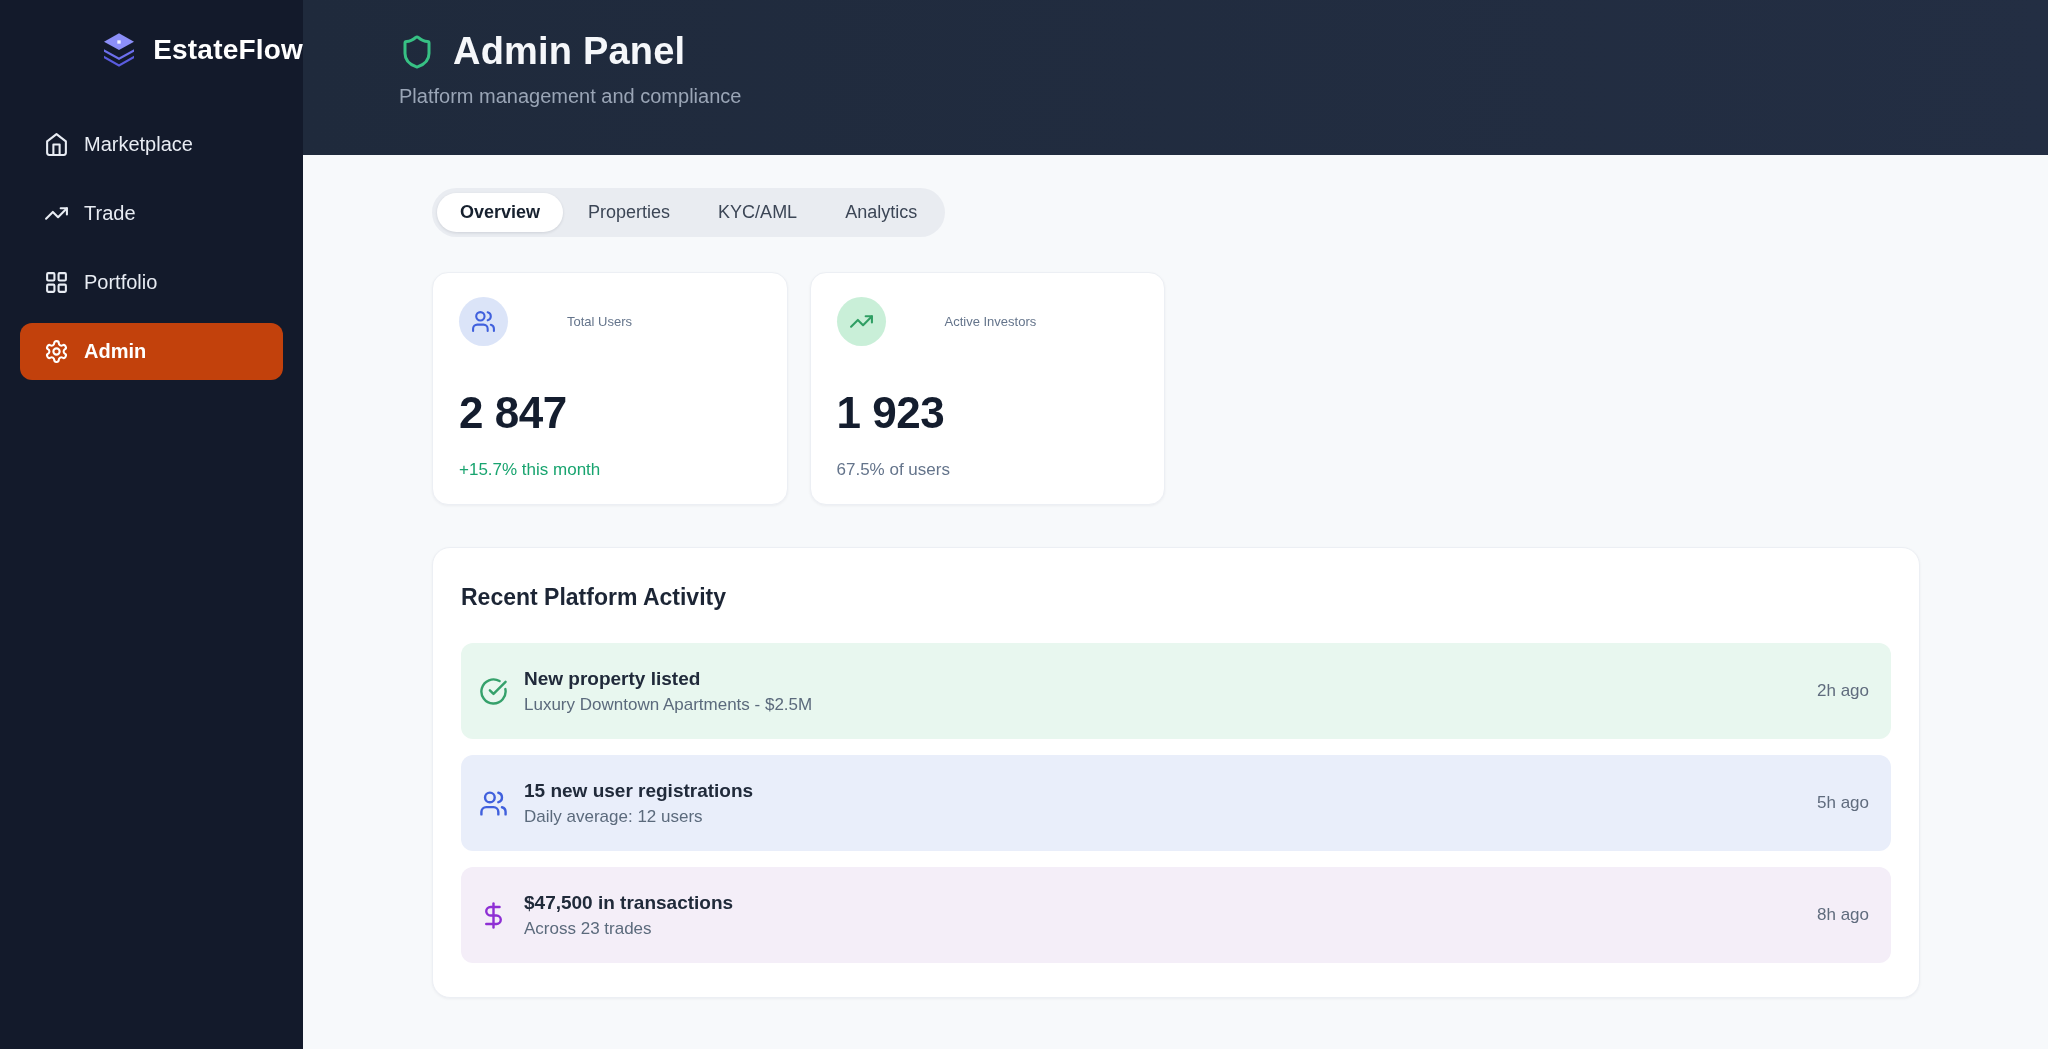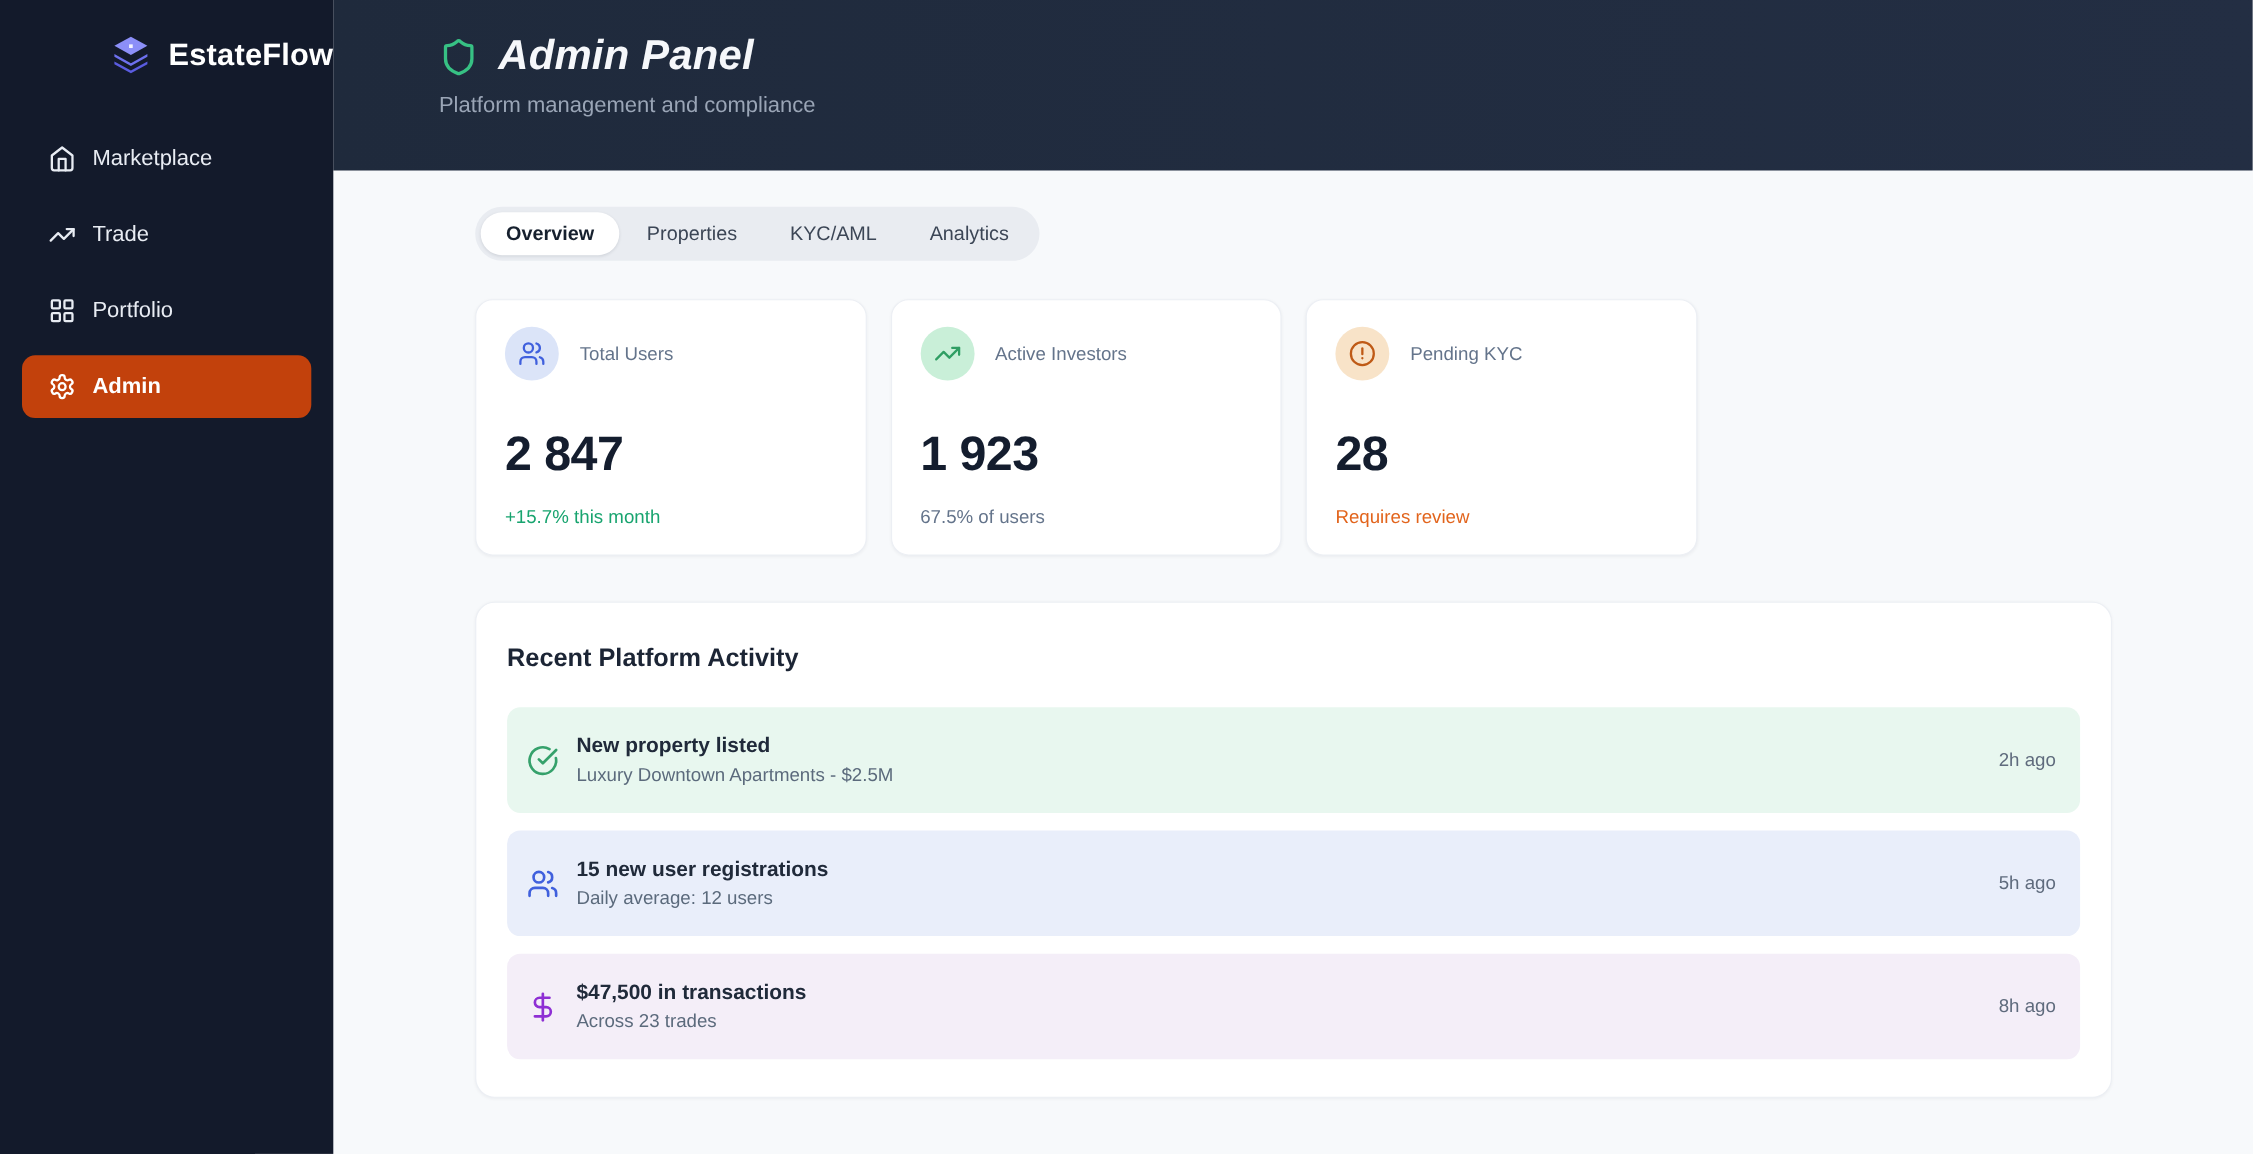--- a/index.html
+++ b/index.html
@@ -27,21 +27,21 @@
   }
   .nav-item svg { width:25px; height:25px; }
   .nav-item.active { background:#c2410c; color:#ffffff; font-weight:600; }
 
   
   .header {
     position:absolute; left:303px; top:0; width:1745px; height:155px;
     background:linear-gradient(90deg,#1f2a3c 0%,#232e43 100%);
   }
   .header-inner { padding:30px 0 0 96px; }
-  .title-row { display:flex; align-items:center; gap:18px;font-style:italic; }
+  .title-row { display:flex; align-items:center; gap:18px; }
   .shield-wrap { width:36px; height:40px; color:#37c184; display:flex; }
   .page-title { font-size:38px; font-weight:600; color:#f5f7fa; letter-spacing:.2px; }
   .page-subtitle { margin-top:12px; font-size:20px; color:#9aa5b6; }
 
   
   .main { position:absolute; left:432px; top:188px; width:1488px; }
 
   .tabs {
     display:inline-flex; align-items:center;
     background:#e9ecf1; border-radius:999px; padding:5px; gap:2px;
@@ -61,21 +61,21 @@
     height:233px; padding:24px 26px 24px 26px;
     box-shadow:0 1px 3px rgba(16,24,40,.05);
     display:flex; flex-direction:column;
   }
   .stat-head { display:flex; align-items:center; gap:19px; }
   .stat-ico {
     width:49px; height:49px; border-radius:50%;
     display:flex; align-items:center; justify-content:center; flex:0 0 auto;
   }
   .stat-ico svg { width:25px; height:25px; }
-  .stat-label { font-size:17px; font-weight:500; color:#64748b; }
+  .stat-label { font-size:13px; font-weight:500; color:#64748b;margin-left:40px; }
   .stat-value { margin-top:42px; font-size:44px; font-weight:600; color:#141d2e; letter-spacing:-.5px; }
   .stat-note { margin-top:auto; font-size:17px; color:#64748b; }
 
   .activity-card {
     margin-top:42px; background:#ffffff; border:1px solid #eceff4;
     border-radius:18px; padding:36px 28px 34px 28px;
     box-shadow:0 1px 3px rgba(16,24,40,.05);
   }
   .activity-title { font-size:23px; font-weight:600; color:#1c2535; }
   .activity-list { margin-top:32px; display:flex; flex-direction:column; gap:16px; }
@@ -201,34 +201,20 @@
                 <polyline points="16 7 22 7 22 13"></polyline>
             </svg>
           </span>
           <span class="stat-label">Active Investors</span>
         </div>
         <div class="stat-value">1 923</div>
         <div class="stat-note" style="color: rgb(100, 116, 139);">67.5% of users</div>
       </div>
 
 
-      <div class="stat-card">
-        <div class="stat-head">
-          <span class="stat-ico" style="background: rgb(248, 227, 200); color: rgb(191, 90, 22);">
-            <svg viewBox="0 0 24 24" fill="none" stroke="currentColor" stroke-width="2" stroke-linecap="round" stroke-linejoin="round">
-              <circle cx="12" cy="12" r="10"></circle>
-                <line x1="12" y1="7.5" x2="12" y2="12.5"></line>
-                <line x1="12" y1="16" x2="12.01" y2="16"></line>
-            </svg>
-          </span>
-          <span class="stat-label">Pending KYC</span>
-        </div>
-        <div class="stat-value">28</div>
-        <div class="stat-note" style="color: rgb(226, 100, 28);">Requires review</div>
-      </div>
 
     </section>
 
     
     <section class="activity-card">
       <h2 class="activity-title">Recent Platform Activity</h2>
       <div class="activity-list">
 
         <div class="activity-row" style="background: rgb(232, 247, 239);">
           <span class="activity-ico" style="color: rgb(53, 161, 107);">

